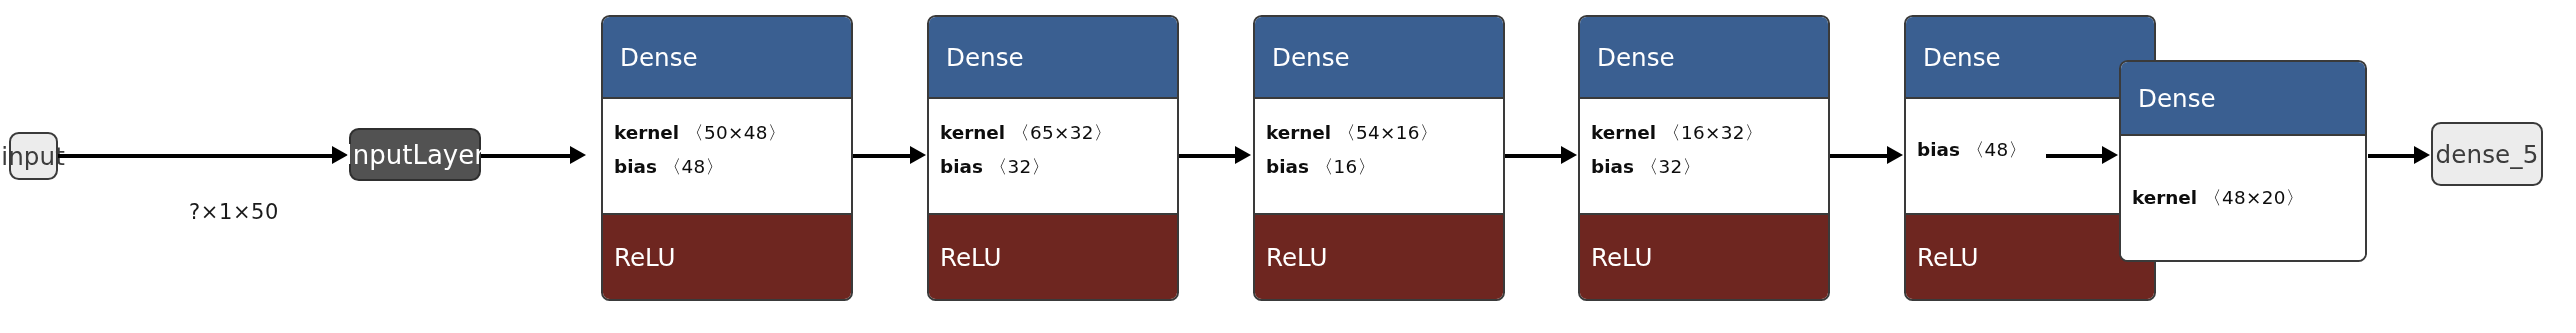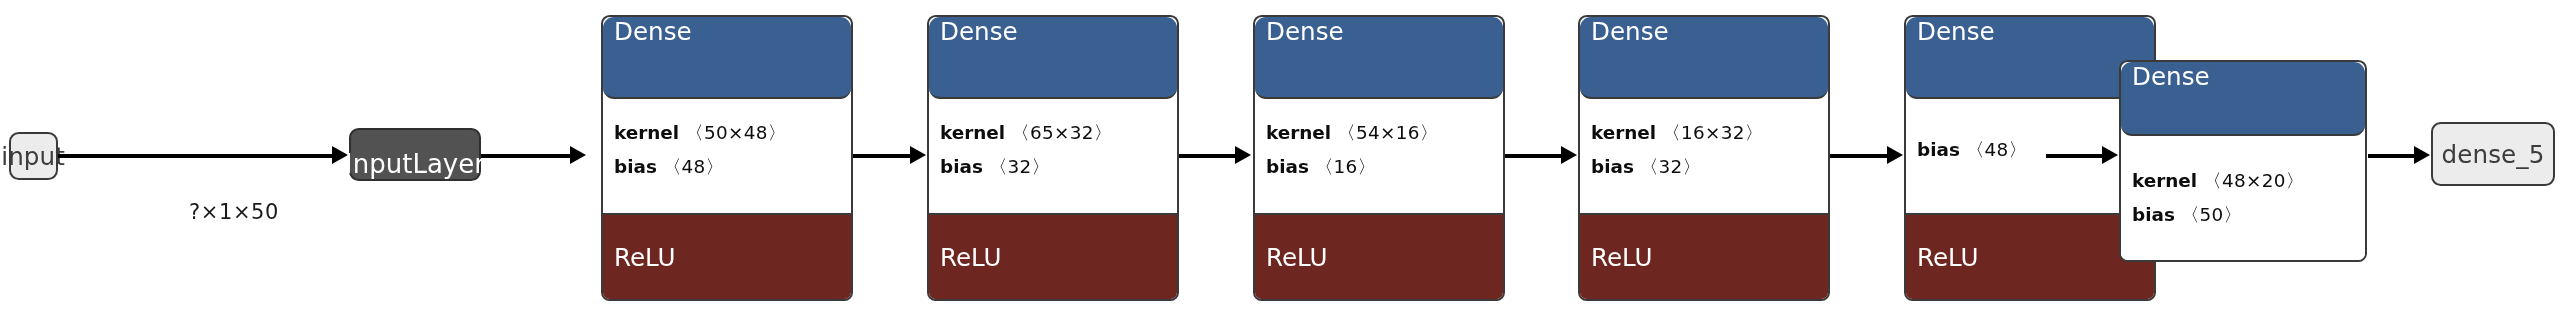--- a/index.html
+++ b/index.html
@@ -51,26 +51,25 @@
     background:#ffffff;
     display:flex;
     flex-direction:column;
   }
   .band-head{
     background:#3a5f91;
     color:#ffffff;
     font-size:24.6px;
     font-weight:400;
     display:flex;
-    align-items:flex-start;
-    padding-left:11px;
+    align-items:center;
+    padding-left:17px;
     box-sizing:border-box;
     border-bottom:2.5px solid #3a3a3a;
     flex:0 0 auto;
-    border-radius:11px;
   }
   .band-body{
     background:#ffffff;
     flex:1 1 auto;
     display:flex;
     flex-direction:column;
     justify-content:center;
     gap:15px;
     padding-left:11px;
     box-sizing:border-box;
@@ -120,21 +119,21 @@
 <div id="canvas">
 
   <div class="pill" style="left:8.6px;top:132px;width:49px;height:48px;">
     <span>input</span>
   </div>
 
   <div class="edge" style="left:58px;top:154px;width:278px;"></div>
   <div class="arrowhead" style="left:332px;top:146px;"></div>
   <div class="edge-label" style="left:189px;top:200px;">?×1×50</div>
 
-  <div class="pill-dark" style="left:349px;top:128px;width:132px;height:53px;align-items:flex-end;">
+  <div class="pill-dark" style="left:349px;top:128px;width:132px;height:53px;">
     <span>InputLayer</span>
   </div>
 
   <div class="edge" style="left:481px;top:154px;width:92px;"></div>
   <div class="arrowhead" style="left:570px;top:146px;"></div>
 
   <div class="block" style="left:601px;top:15.4px;width:252px;height:286px;">
     <div class="band-head" style="height:82px;">
       <span>Dense</span>
     </div>
@@ -232,27 +231,24 @@
   <div class="arrowhead" style="left:2102px;top:146px;"></div>
 
   <div class="block" style="left:2119px;top:60px;width:248px;height:202px;">
     <div class="band-head" style="height:74px;">
       <span>Dense</span>
     </div>
     <div class="band-body">
       <div class="param-row">
         <span class="pname">kernel</span><span class="pshape">〈48×20〉</span>
       </div>
-      <div class="param-row">
-        <span class="pname">bias</span><span class="pshape">〈50〉</span>
-      </div>
     </div>
   </div>
 
   <div class="edge" style="left:2368px;top:154px;width:50px;"></div>
   <div class="arrowhead" style="left:2414px;top:146px;"></div>
 
-  <div class="pill" style="left:2431px;top:122px;width:124px;height:64px;">
+  <div class="pill" style="left:2431px;top:122px;width:112px;height:64px;">
     <span>dense_5</span>
   </div>
 
 </div>
 
 
 </body></html>

